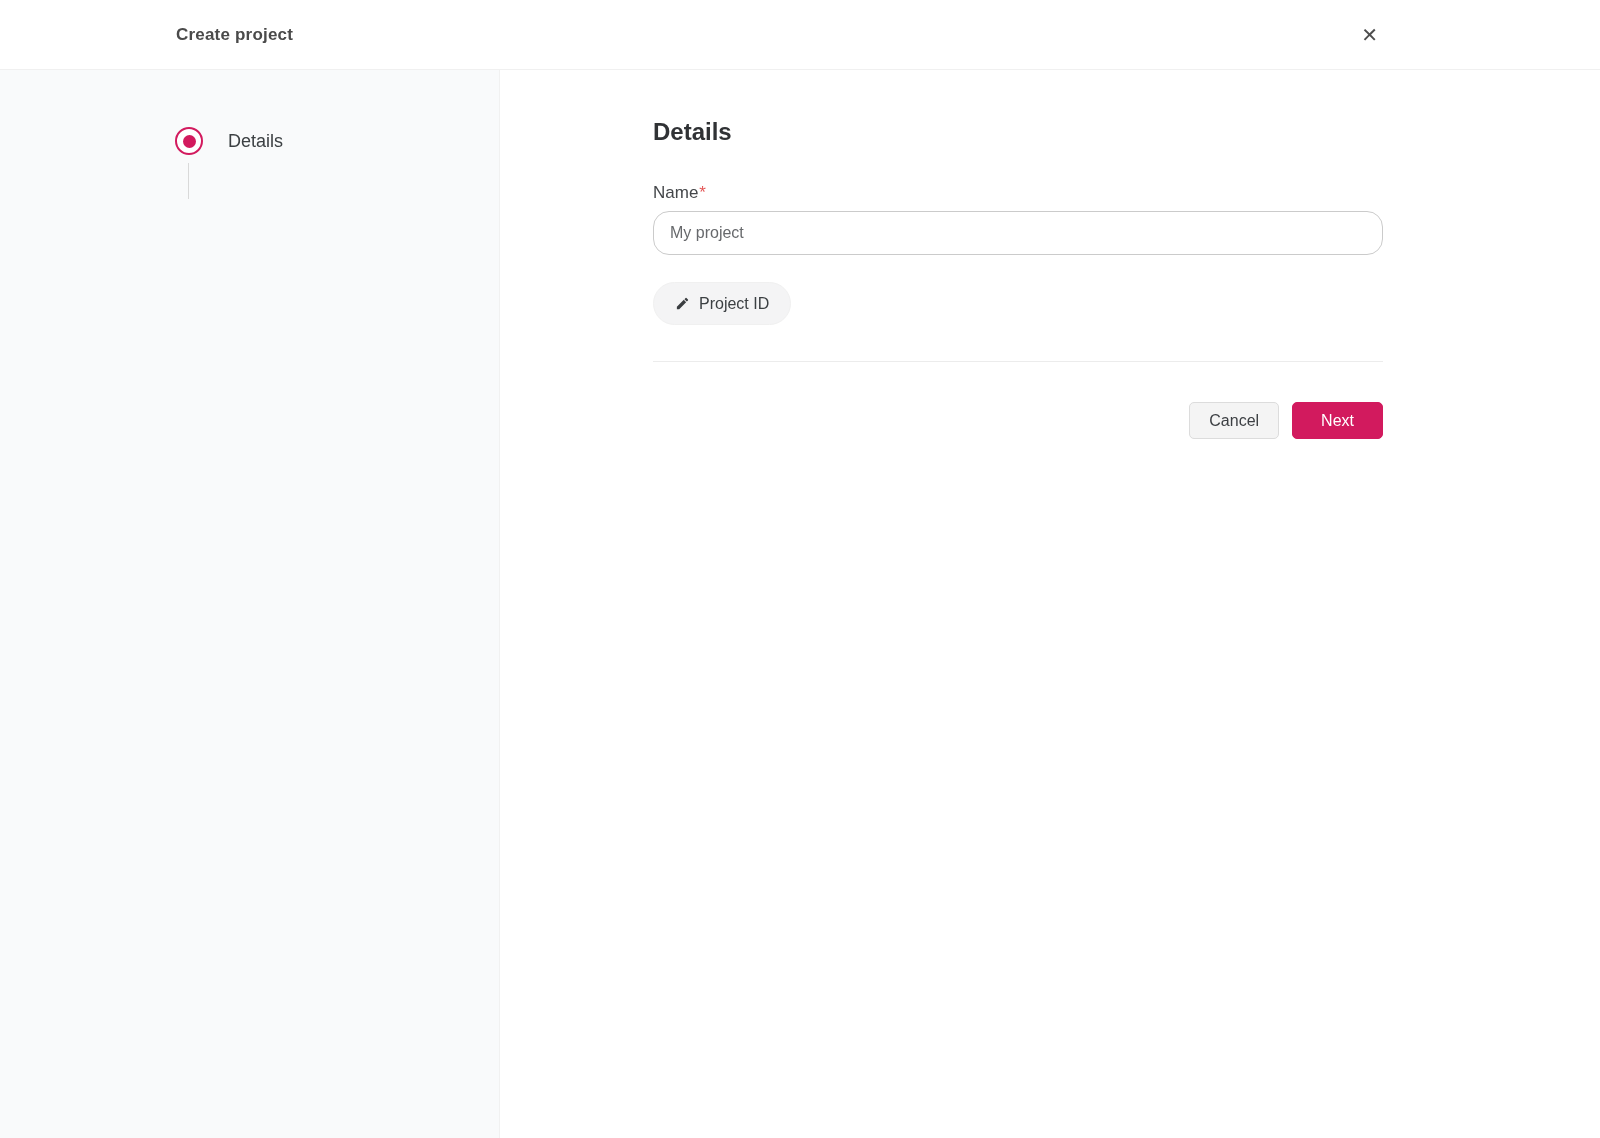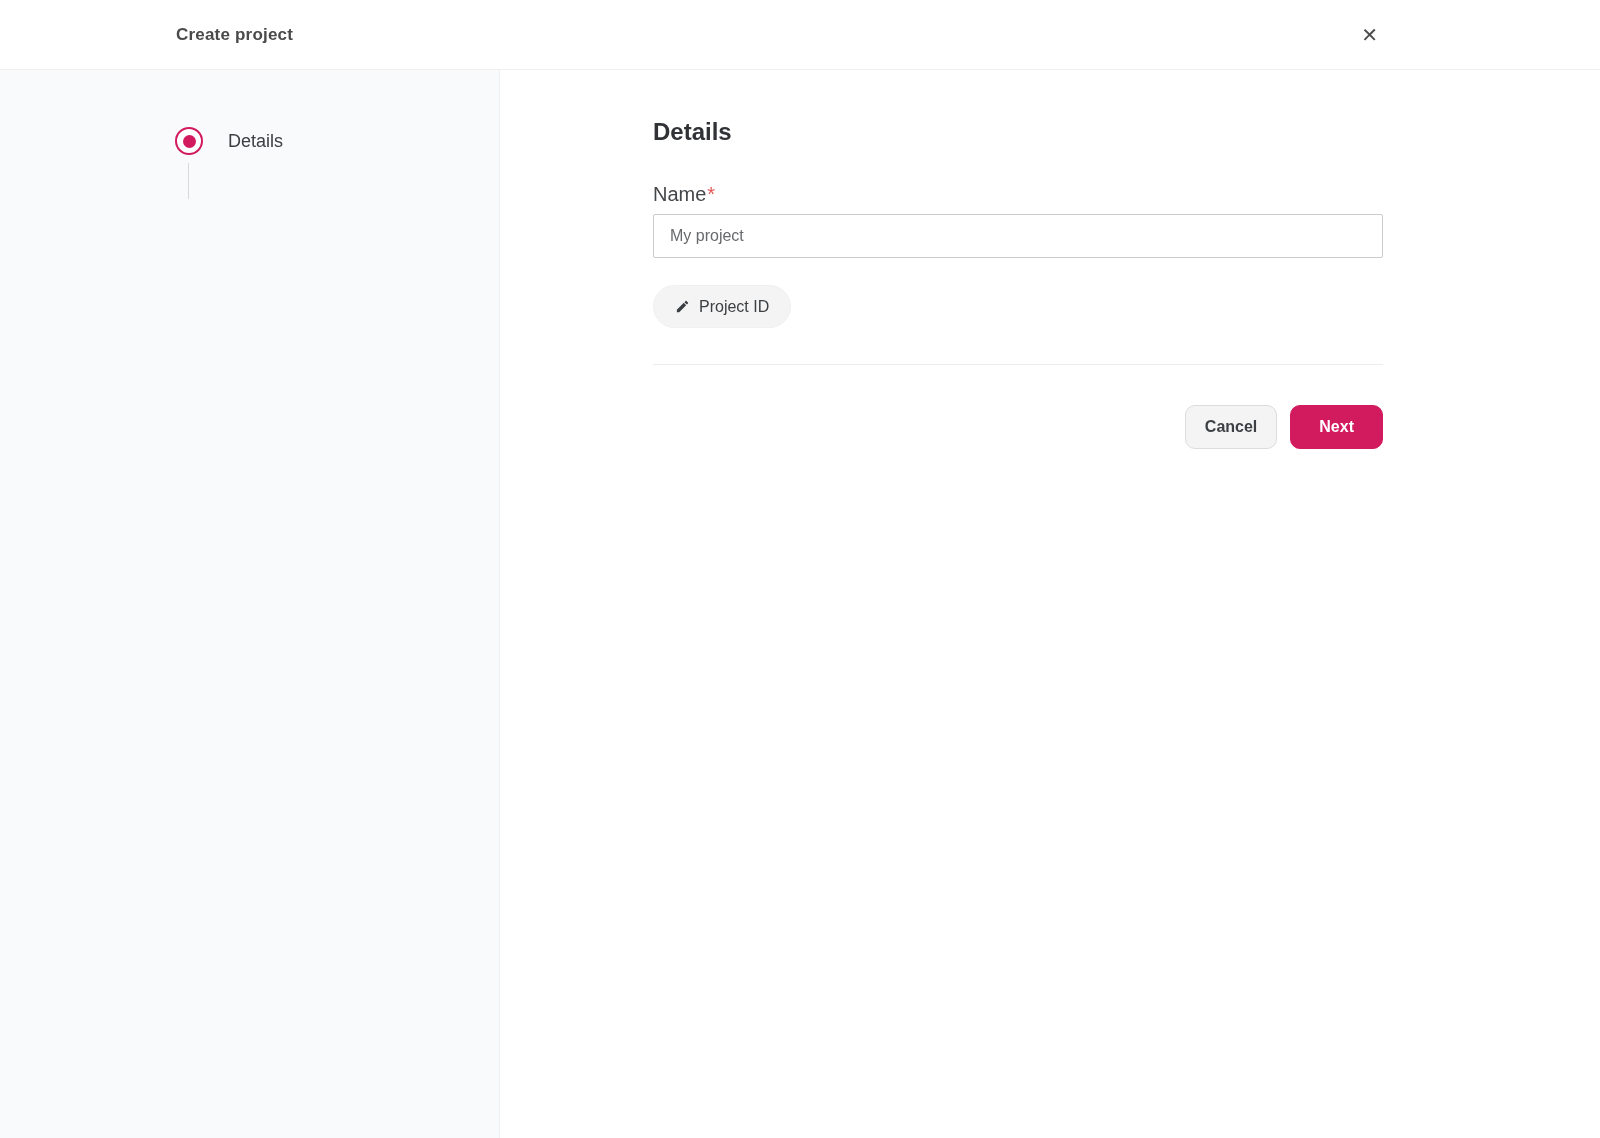--- a/index.html
+++ b/index.html
@@ -78,28 +78,28 @@
 
   
   .main { flex: 1; background: #ffffff; padding: 48px 0 0 153px; }
   .form-col { width: 730px; }
   .section-heading {
     font-size: 24px;
     font-weight: 600;
     color: #303235;
     margin-bottom: 37px;
   }
-  .field-label { font-size: 20px; color: #44474a; }
+  .field-label { font-size: 17px; color: #44474a; }
   .required { color: var(--required, #e45757); margin-left: 1px; }
   .text-input {
     margin-top: 8px;
     width: 730px;
     height: 44px;
     border: 1px solid #cbcbcb;
-    border-radius: 2px;
+    border-radius: 16px;
     padding: 0 16px;
     font-family: "Liberation Sans", "DejaVu Sans", sans-serif;
     font-size: 16px;
     color: #333;
     background: #fff;
     outline: none;
   }
   .text-input::placeholder { color: #67696c; opacity: 1; }
 
   .pill-btn {
@@ -127,25 +127,25 @@
   }
 
   .actions {
     margin-top: 40px;
     width: 730px;
     display: flex;
     justify-content: flex-end;
     gap: 13px;
   }
   .btn {
-    height: 44px;
-    border-radius: 10px;
+    height: 37px;
+    border-radius: 5px;
     font-family: "Liberation Sans", "DejaVu Sans", sans-serif;
     font-size: 16px;
-    font-weight: 700;
+    font-weight: 400;
     cursor: pointer;
     display: inline-flex;
     align-items: center;
     justify-content: center;
   }
   .btn-secondary {
     padding: 0 19px;
     background: #f4f4f4;
     border: 1px solid #dcdcdc;
     color: #3c3f43;

